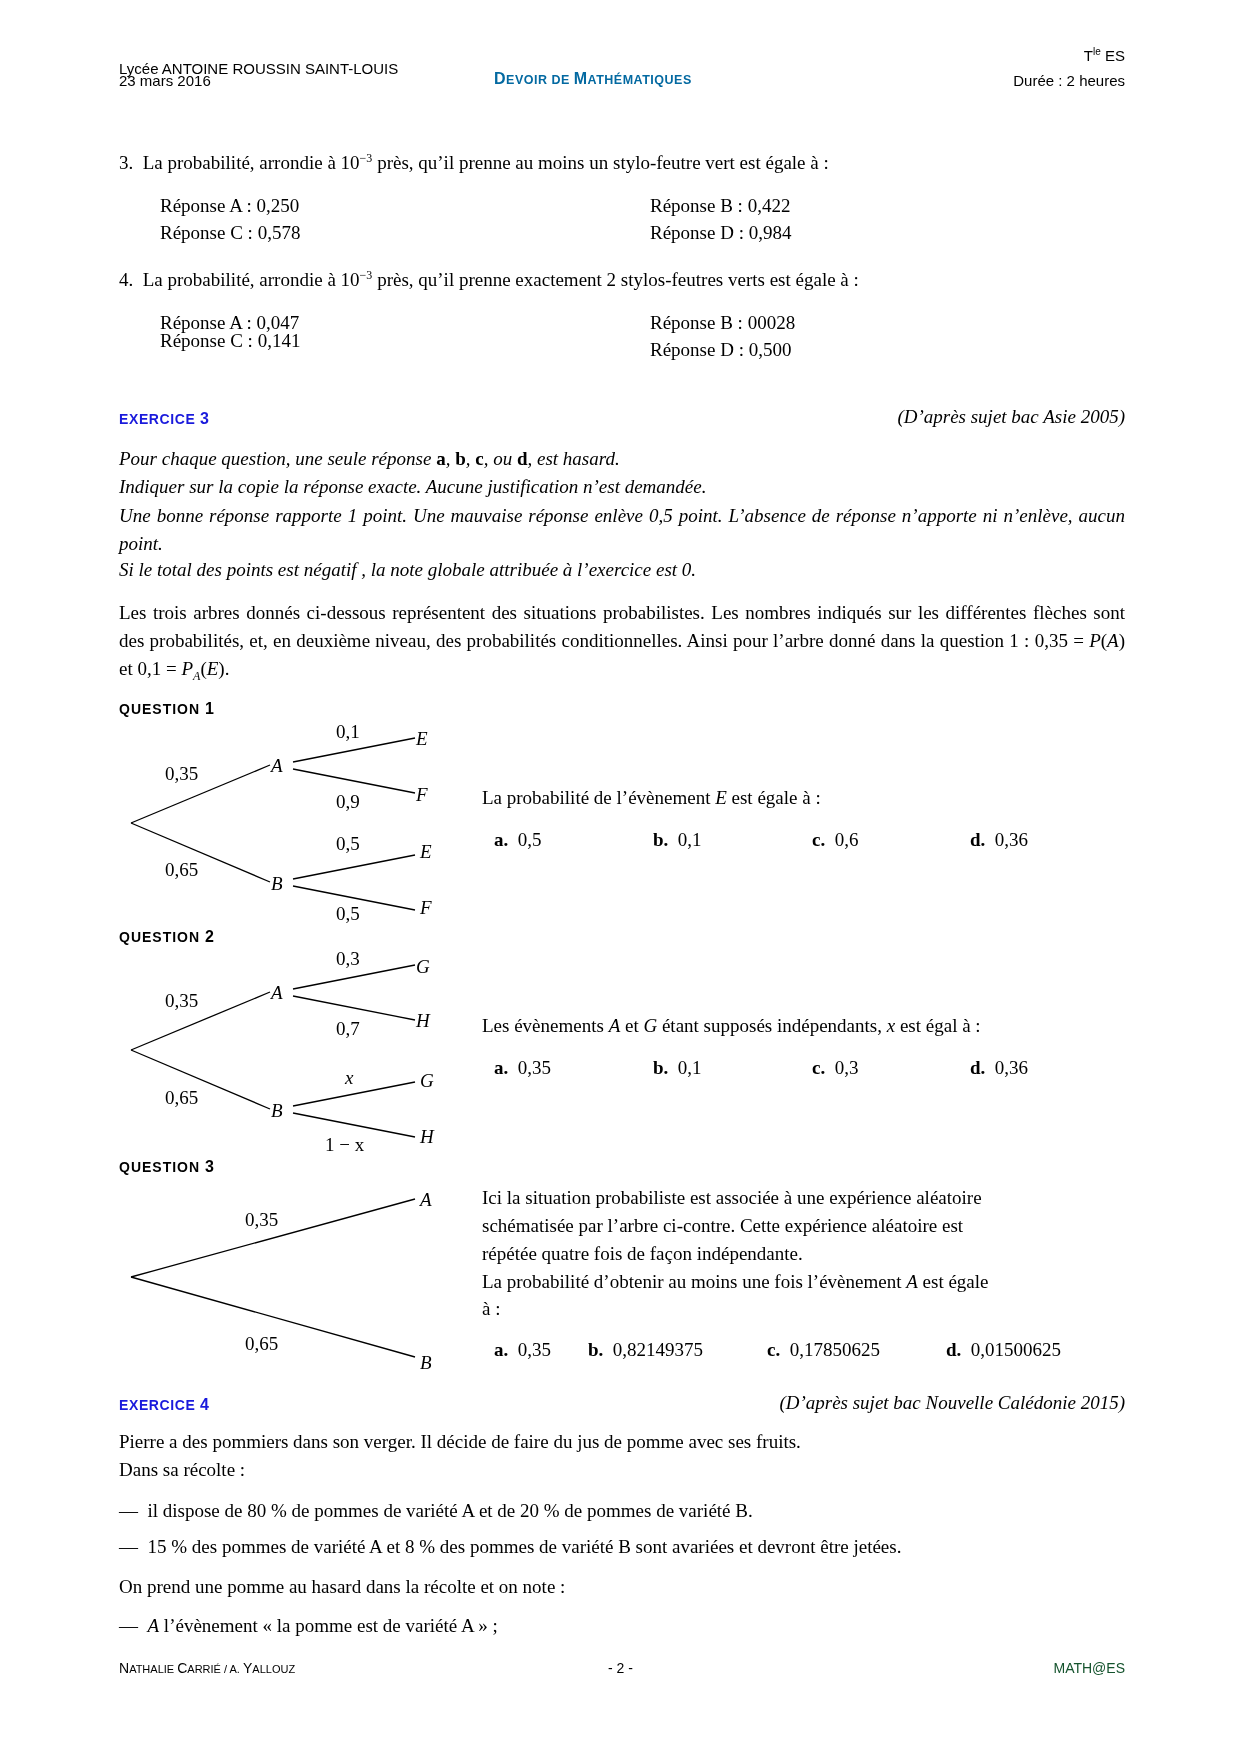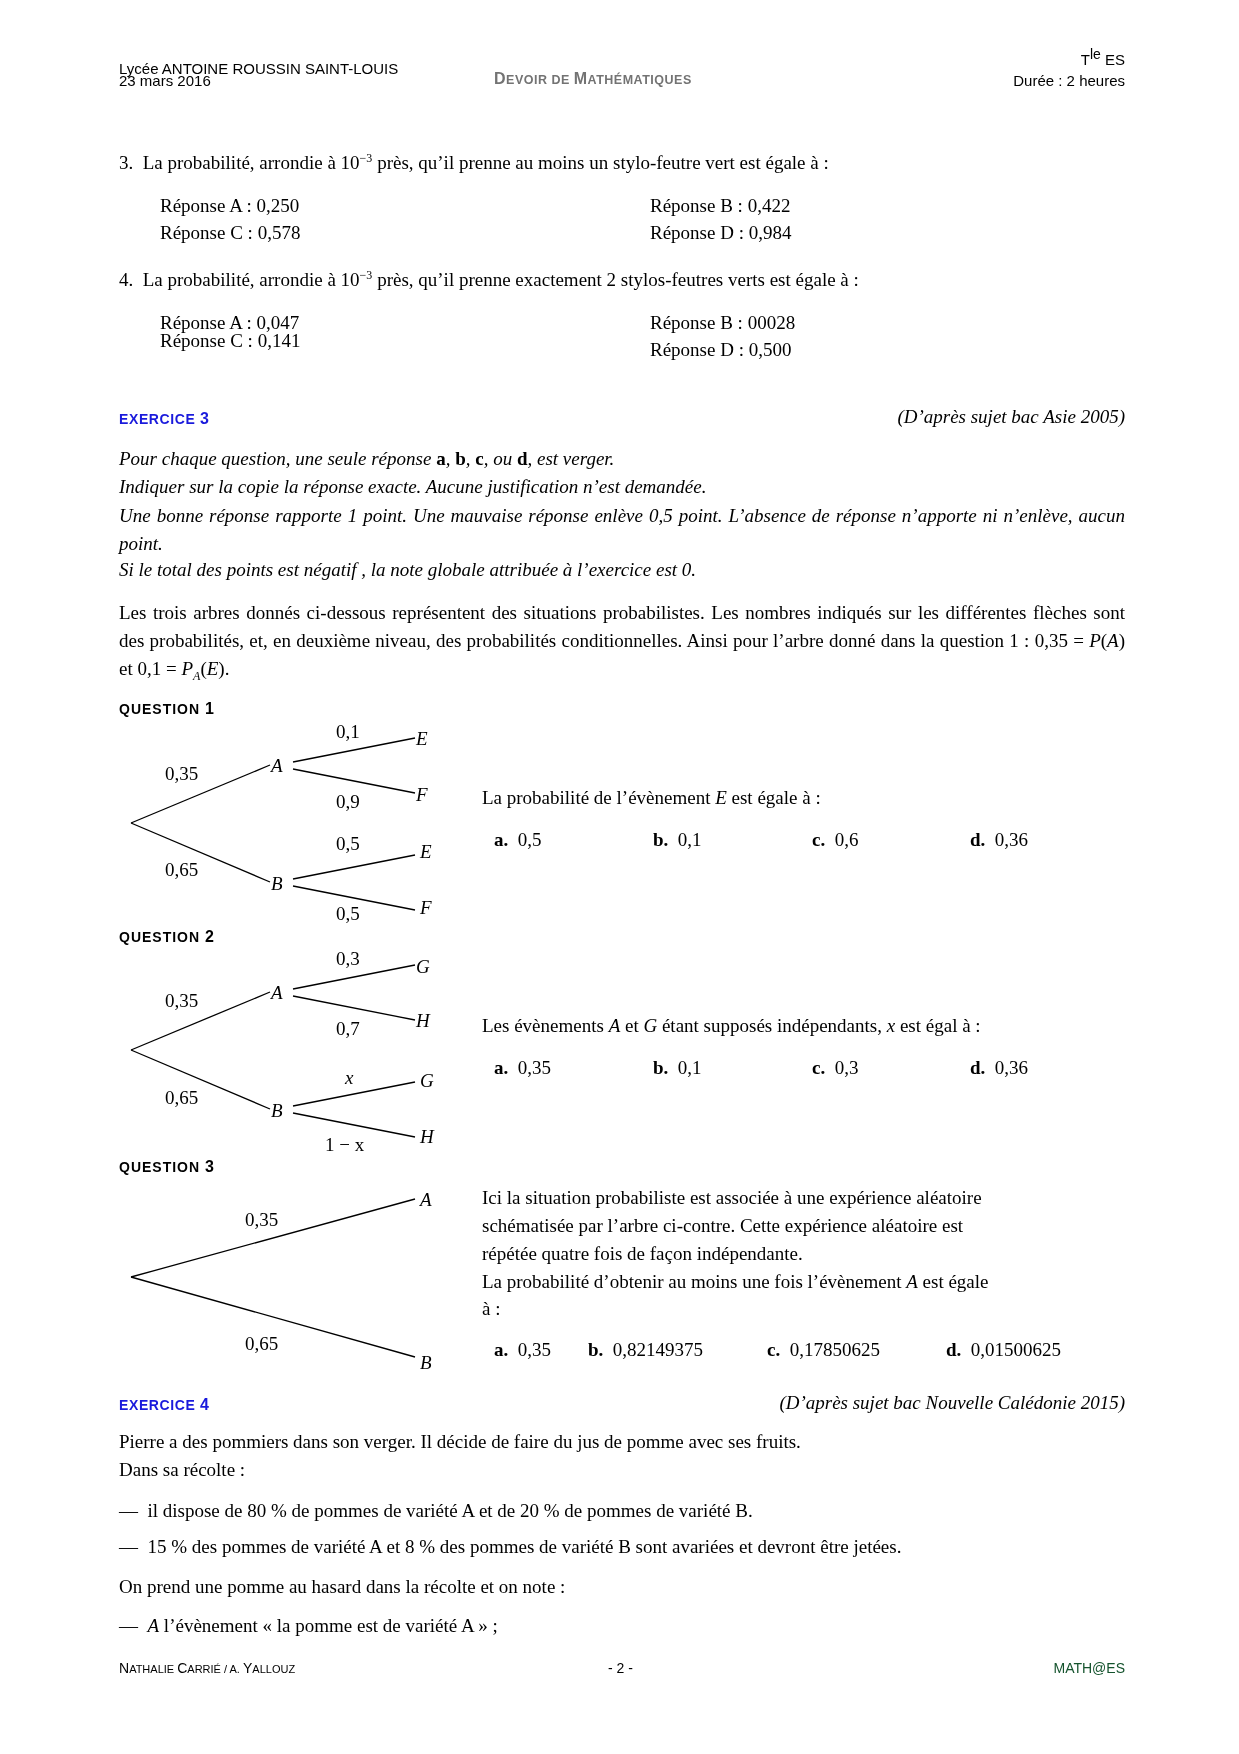--- a/index.html
+++ b/index.html
@@ -3,42 +3,42 @@
 <meta charset="utf-8">
 <style>
   html, body { margin: 0; padding: 0; background: #fff; }
   body { width: 1239px; height: 1754px; position: relative; overflow: hidden; color: #000; }
   .abs { position: absolute; white-space: nowrap; }
   .sans { font-family: "Liberation Sans", sans-serif; }
   .hdr { font-size: 15px; }
   .txt { font-size: 19px; font-family: "Liberation Serif", serif; }
   .it { font-style: italic; }
   .b { font-weight: bold; }
-  .title { color: #737373; font-weight: bold; font-size: 16px; letter-spacing: 0.5px; }
+  .title { color: #0369a1; font-weight: bold; font-size: 16px; letter-spacing: 0.5px; }
   .title .sc { font-size: 12.5px; }
   .ex { color: #1a1adc; font-weight: bold; font-size: 14px; letter-spacing: 0.6px; }
   .ex .num { font-size: 16px; }
   .q { font-weight: bold; font-size: 14px; letter-spacing: 1px; }
   .q .num { font-size: 16px; }
   .foot { font-size: 14px; }
   .foot .sc { font-size: 11px; }
   .blue { color: #14532d; }
   .para { width: 1006px; text-align: justify; text-align-last: left; white-space: normal; line-height: 28px; }
   svg.tree { position: absolute; overflow: visible; }
   svg.tree text { font-family: "Liberation Serif", serif; font-size: 19px; }
   svg.tree line { stroke: #000; stroke-width: 1.3; }
   sup { font-size: 12px; }
 </style>
 </head>
 <body>
 
 <div class="abs sans hdr" style="left:119px; top:49px;margin-top:11px;">Lycée ANTOINE ROUSSIN SAINT-LOUIS</div>
 <div class="abs sans hdr" style="left:119px; top:72px;">23 mars 2016</div>
 <div class="abs sans title" style="left:494px; top:70px;"><span>D</span><span class="sc">EVOIR DE </span><span>M</span><span class="sc">ATHÉMATIQUES</span></div>
-<div class="abs sans hdr" style="right:114px; top:46px;"><span>T</span><sup style="font-size:14px">le</sup><span> ES</span></div>
+<div class="abs sans hdr" style="right:114px; top:46px;"><span>T</span><sup style="font-size:10px">le</sup><span> ES</span></div>
 <div class="abs sans hdr" style="right:114px; top:72px;">Durée : 2 heures</div>
 
 <div class="abs txt" style="left:119px; top:151px;">
   <span>3.</span>&nbsp; <span>La probabilité, arrondie à 10</span><sup>−3</sup><span> près, qu’il prenne au moins un stylo-feutre vert est égale à :</span>
 </div>
 <div class="abs txt" style="left:160px; top:195px;">Réponse A : 0,250</div>
 <div class="abs txt" style="left:650px; top:195px;">Réponse B : 0,422</div>
 <div class="abs txt" style="left:160px; top:222px;">Réponse C : 0,578</div>
 <div class="abs txt" style="left:650px; top:222px;">Réponse D : 0,984</div>
 
@@ -46,21 +46,21 @@
   <span>4.</span>&nbsp; <span>La probabilité, arrondie à 10</span><sup>−3</sup><span> près, qu’il prenne exactement 2 stylos-feutres verts est égale à :</span>
 </div>
 <div class="abs txt" style="left:160px; top:312px;">Réponse A : 0,047</div>
 <div class="abs txt" style="left:650px; top:312px;">Réponse B : 00028</div>
 <div class="abs txt" style="left:160px; top:330px;">Réponse C : 0,141</div>
 <div class="abs txt" style="left:650px; top:339px;">Réponse D : 0,500</div>
 
 <div class="abs sans ex" style="left:119px; top:410px;"><span>EXERCICE</span> <span class="num">3</span></div>
 <div class="abs txt it" style="right:114px; top:406px;">(D’après sujet bac Asie 2005)</div>
 
-<div class="abs txt it" style="left:119px; top:448px;"><span>Pour chaque question, une seule réponse </span><span class="b" style="font-style:normal">a</span><span>, </span><span class="b" style="font-style:normal">b</span><span>, </span><span class="b" style="font-style:normal">c</span><span>,  ou </span><span class="b" style="font-style:normal">d</span><span>, est verger.</span></div>
+<div class="abs txt it" style="left:119px; top:448px;"><span>Pour chaque question, une seule réponse </span><span class="b" style="font-style:normal">a</span><span>, </span><span class="b" style="font-style:normal">b</span><span>, </span><span class="b" style="font-style:normal">c</span><span>,  ou </span><span class="b" style="font-style:normal">d</span><span>, est hasard.</span></div>
 <div class="abs txt it" style="left:119px; top:476px;">Indiquer sur la copie la réponse exacte. Aucune justification n’est demandée.</div>
 <div class="abs txt it para" style="left:119px; top:502px;">Une bonne réponse rapporte 1 point. Une mauvaise réponse enlève 0,5 point. L’absence de réponse n’apporte ni n’enlève, aucun point.</div>
 <div class="abs txt it" style="left:119px; top:559px;">Si le total des points est négatif , la note globale attribuée à l’exercice est 0.</div>
 
 <div class="abs txt para" style="left:119px; top:599px;"><span>Les trois arbres donnés ci-dessous représentent des situations probabilistes. Les nombres indiqués sur les différentes flèches sont des probabilités, et, en deuxième niveau, des probabilités conditionnelles. Ainsi pour l’arbre donné dans la question 1 : 0,35 = </span><span class="it">P</span><span>(</span><span class="it">A</span><span>) et 0,1 = </span><span class="it">P</span><sub class="it" style="font-size:12px">A</sub><span>(</span><span class="it">E</span><span>).</span></div>
 
 <div class="abs sans q" style="left:119px; top:700px;"><span>QUESTION</span> <span class="num">1</span></div>
 <svg class="tree" style="left:0; top:0;" width="480" height="1754">
   <line x1="131" y1="823" x2="270" y2="765"></line>
   <line x1="131" y1="823" x2="270" y2="882"></line>

